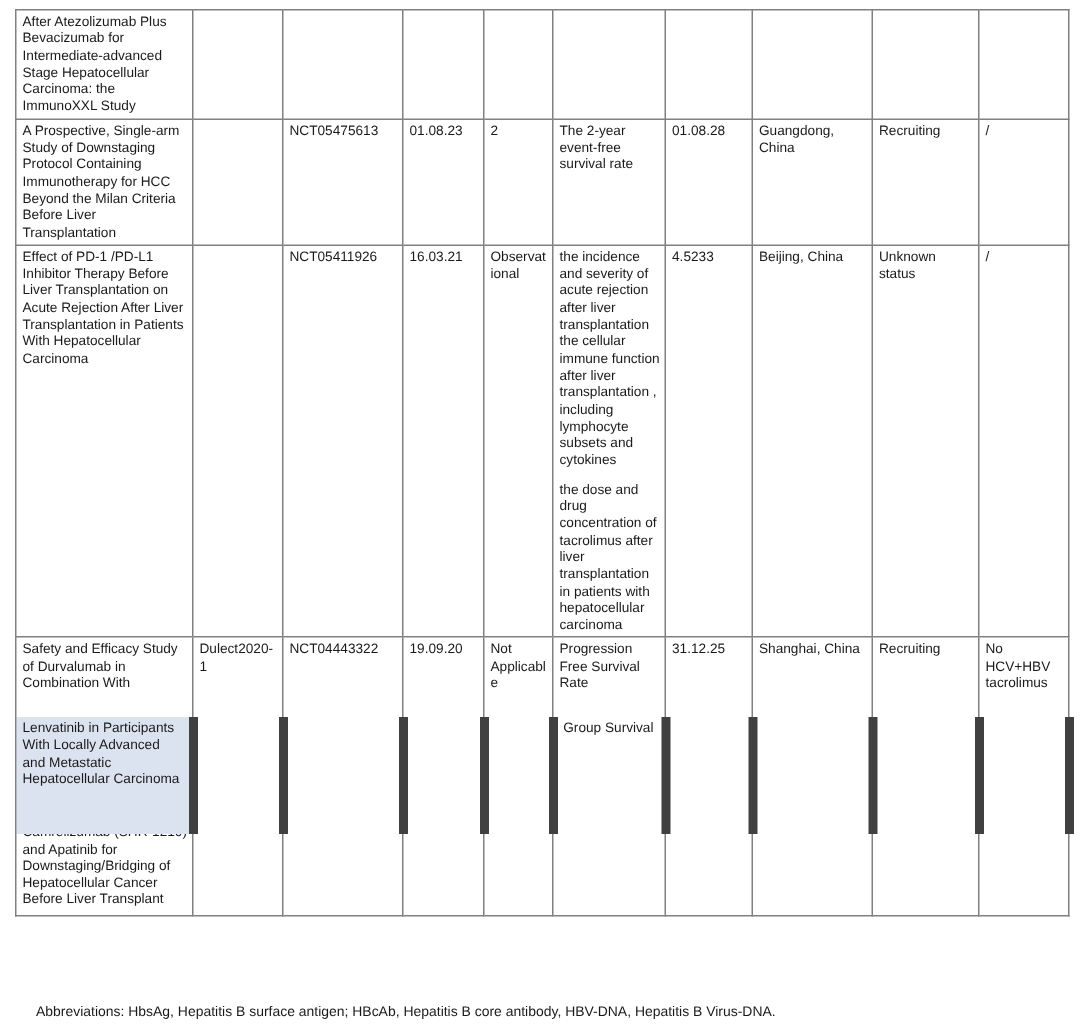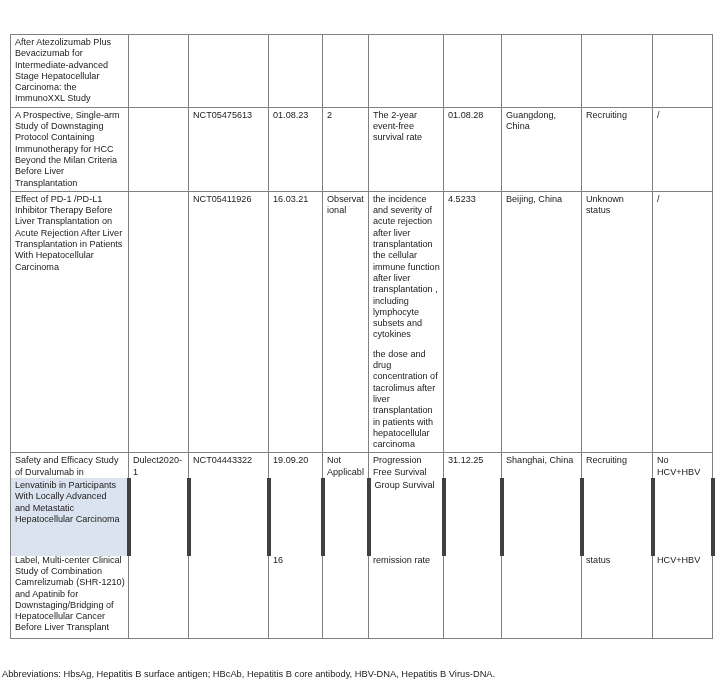--- a/index.html
+++ b/index.html
@@ -22,21 +22,20 @@
     left: 0; top: 0;
     width: 722px; height: 686px;
   }
 
   
   .tbl-wrap {
     position: absolute;
     left: 10px;
     top: 6px;
     width: 702px;
-    margin-top: 28px;
   }
   table.ct {
     border-collapse: collapse;
     table-layout: fixed;
     width: 702px;
     background: #ffffff;
   }
   table.ct td {
     border: 1px solid #808080;
     vertical-align: top;
@@ -73,38 +72,38 @@
     width: 702px;
     background: #ffffff;
   }
   table.frag-tbl {
     border-collapse: collapse;
     table-layout: fixed;
     width: 702px;
   }
   table.frag-tbl td {
     border-left: 1px solid #808080;
-    border-right: 4px solid #404040;
+    border-right: 6px solid #404040;
     border-top: none;
     border-bottom: none;
     vertical-align: top;
     padding: 2px 3px 2px 4px;
     font-size: 9.1px;
     line-height: 11.3px;
     height: 74px;
     background: #ffffff;
     word-wrap: break-word;
     overflow-wrap: break-word;
   }
   table.frag-tbl td.title-col { background: #dce3f0; }
 
   
   .footer {
     position: absolute;
-    left: 2px;
+    left: 24px;
     top: 668px;
     font-size: 9.3px;
     line-height: 12px;
     color: #1a1a1a;
     white-space: nowrap;
   }
 </style>
 </head>
 <body>
 

